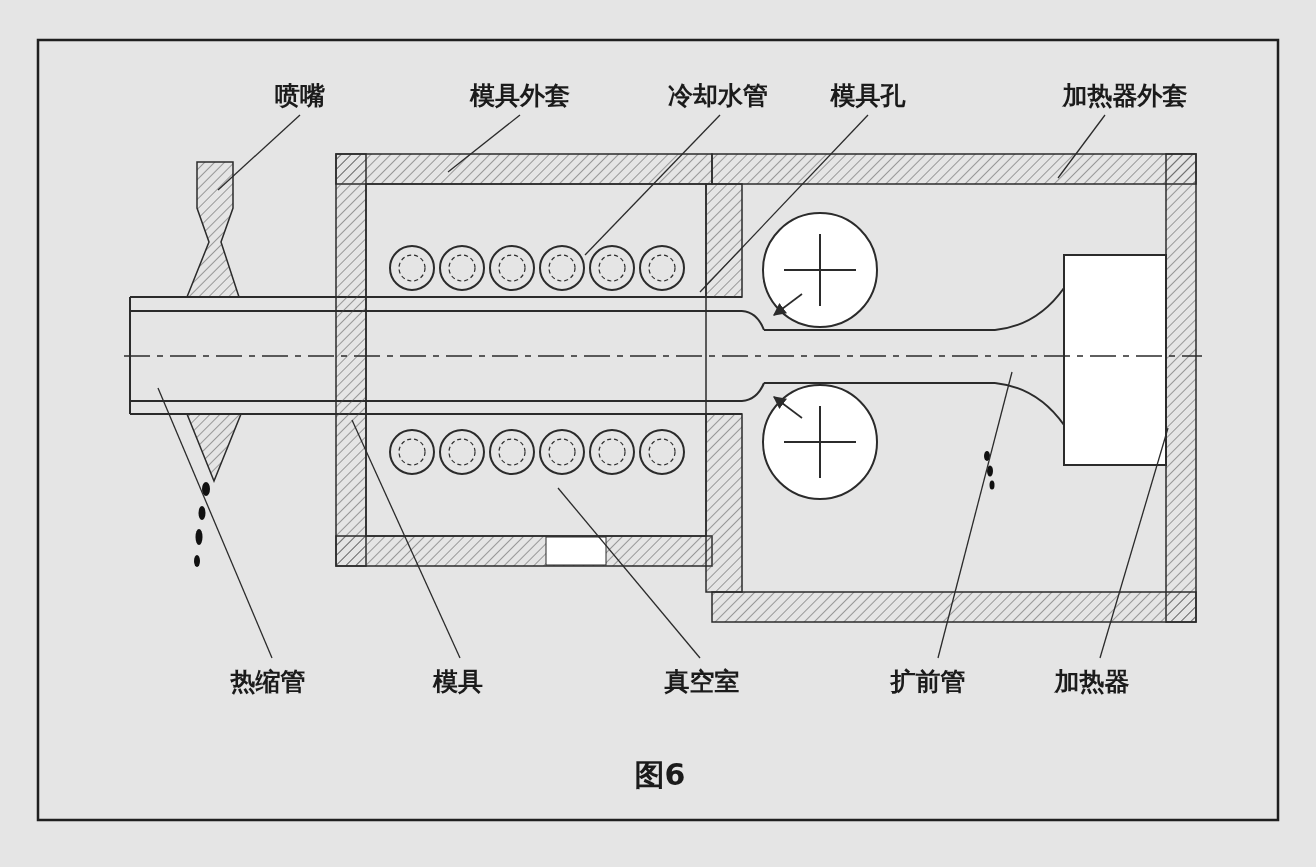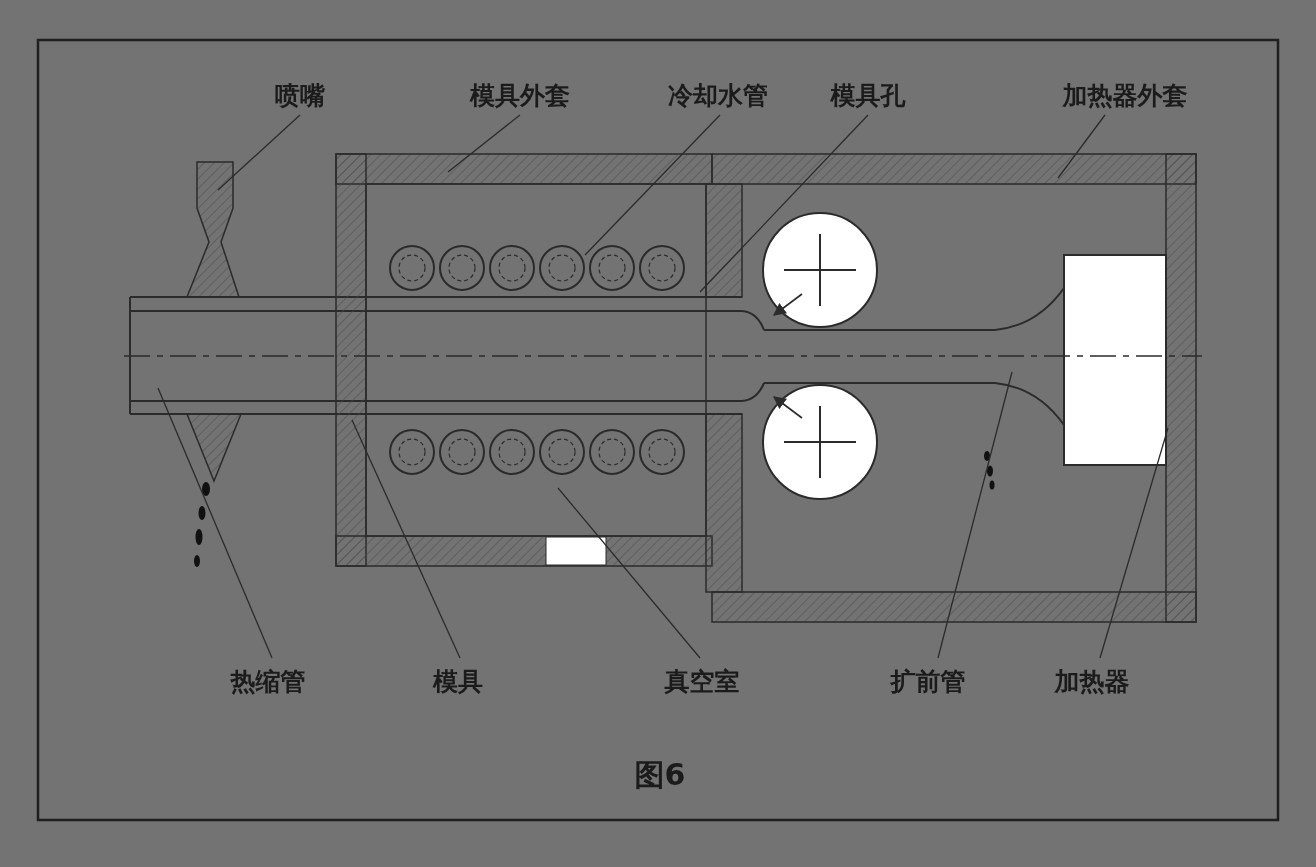--- a/index.html
+++ b/index.html
@@ -5,21 +5,21 @@
   html, body {
     margin: 0;
     padding: 0;
     background: #ffffff;
     font-family: "DejaVu Sans", "Liberation Sans", sans-serif;
   }
   .page {
     position: relative;
     width: 1316px;
     height: 867px;
-    background: #737373;
+    background: #e5e5e5;
     overflow: hidden;
   }
   svg text {
     font-family: "DejaVu Sans", "Liberation Sans", sans-serif;
     font-weight: bold;
     fill: #1b1b1b;
   }
   .lbl { font-size: 25px; }
   .cap { font-size: 30px; }
 </style>

